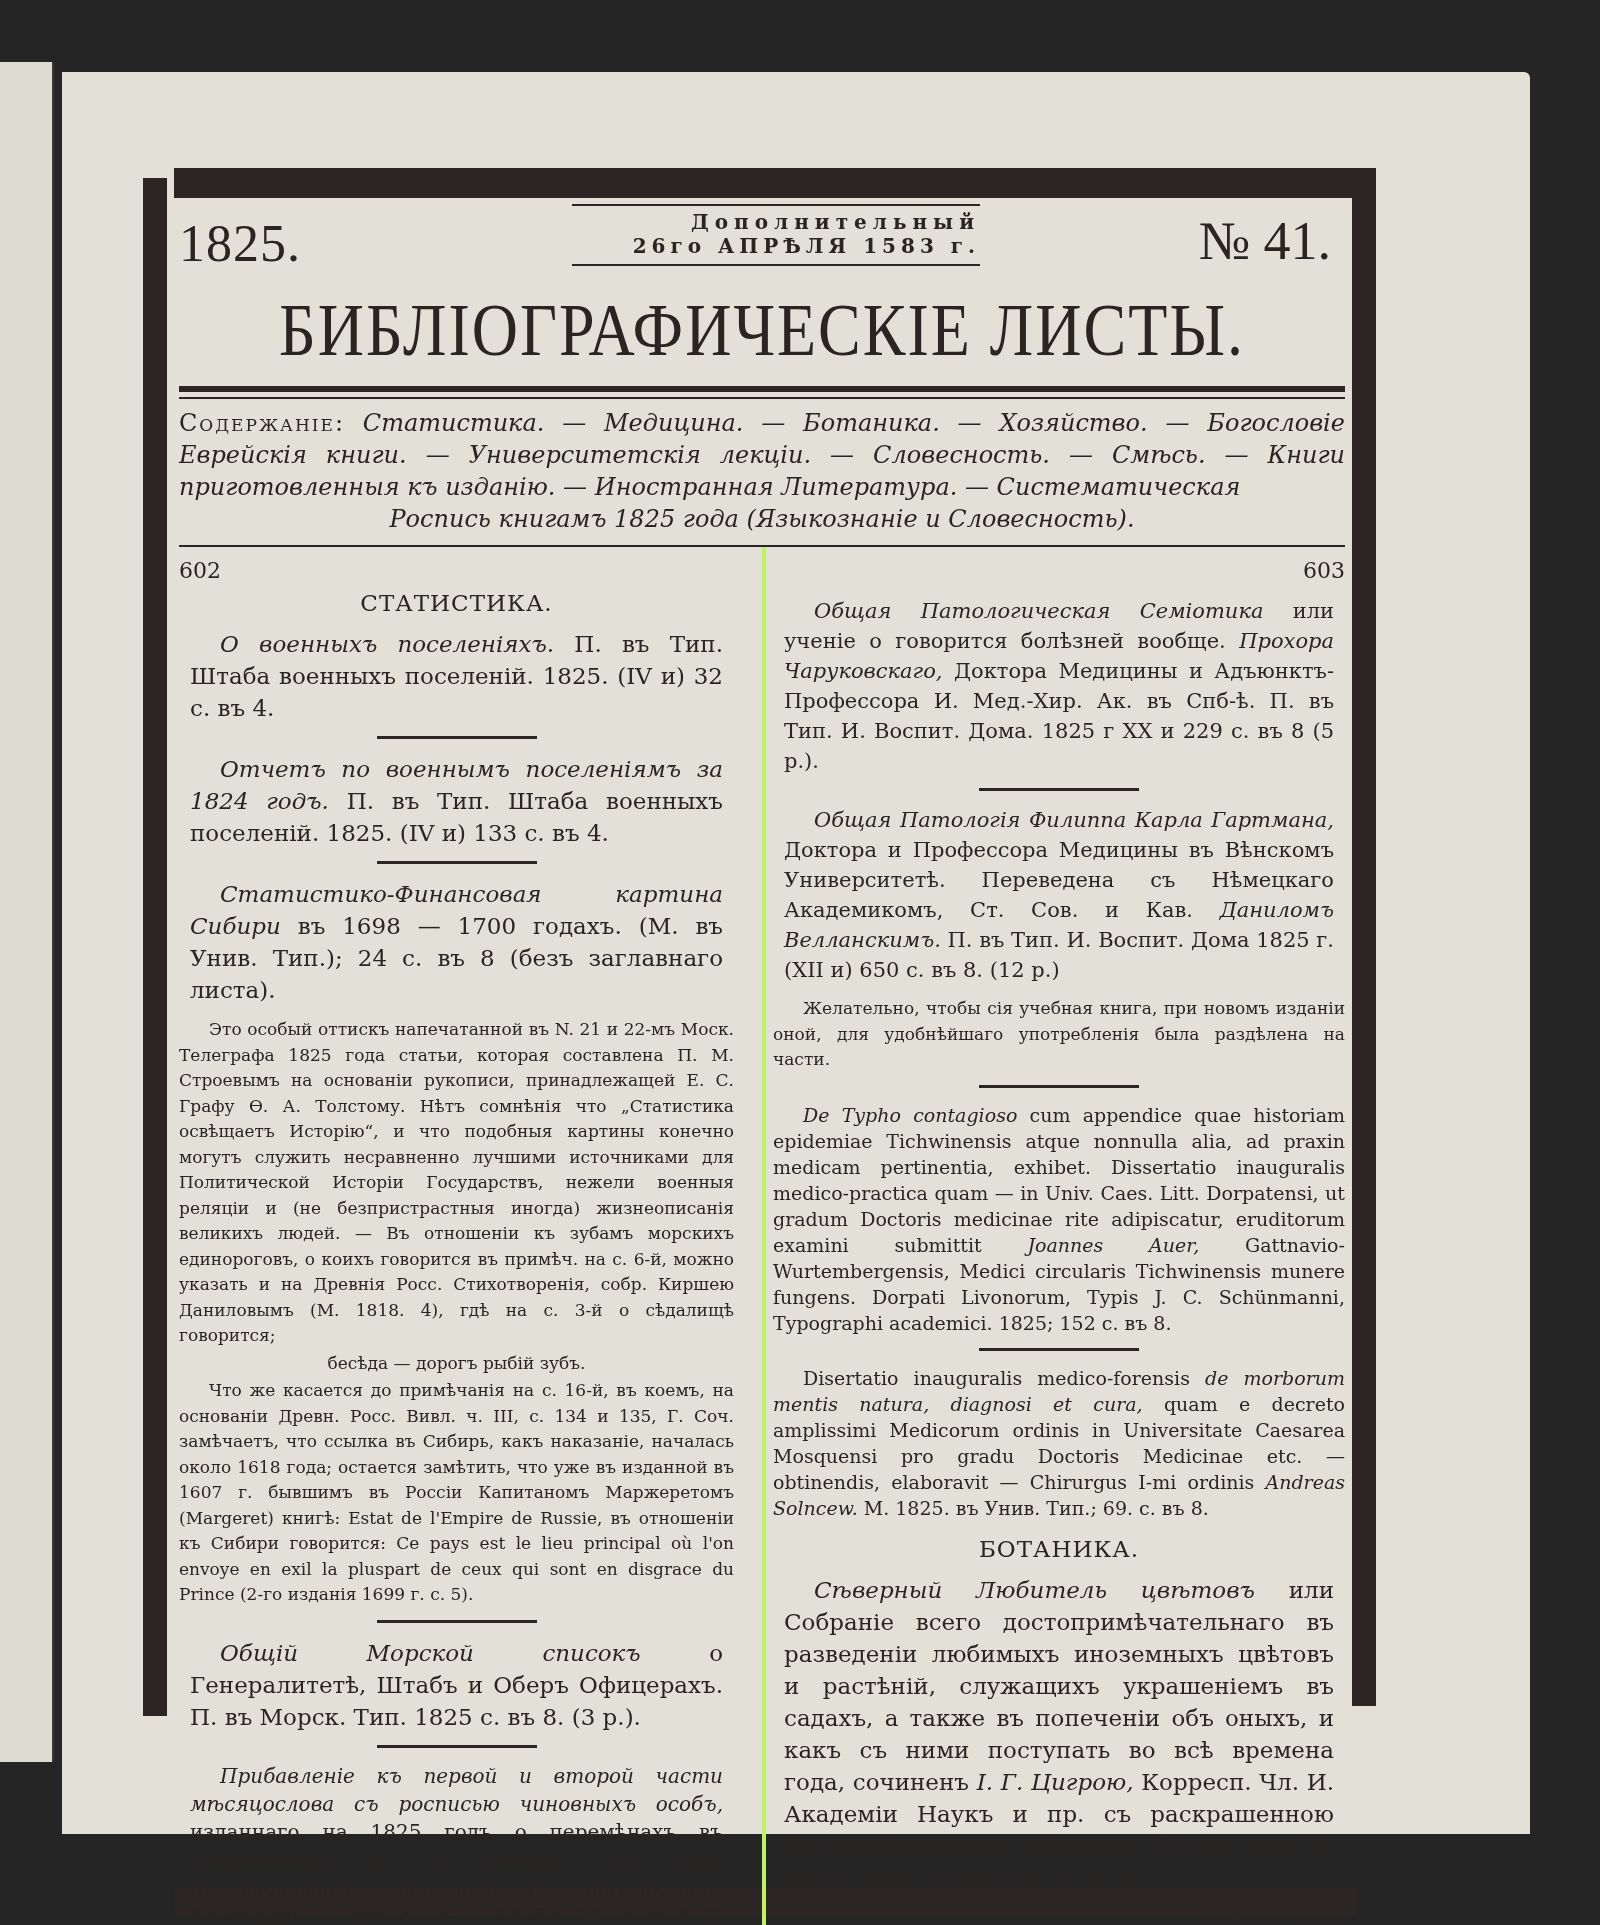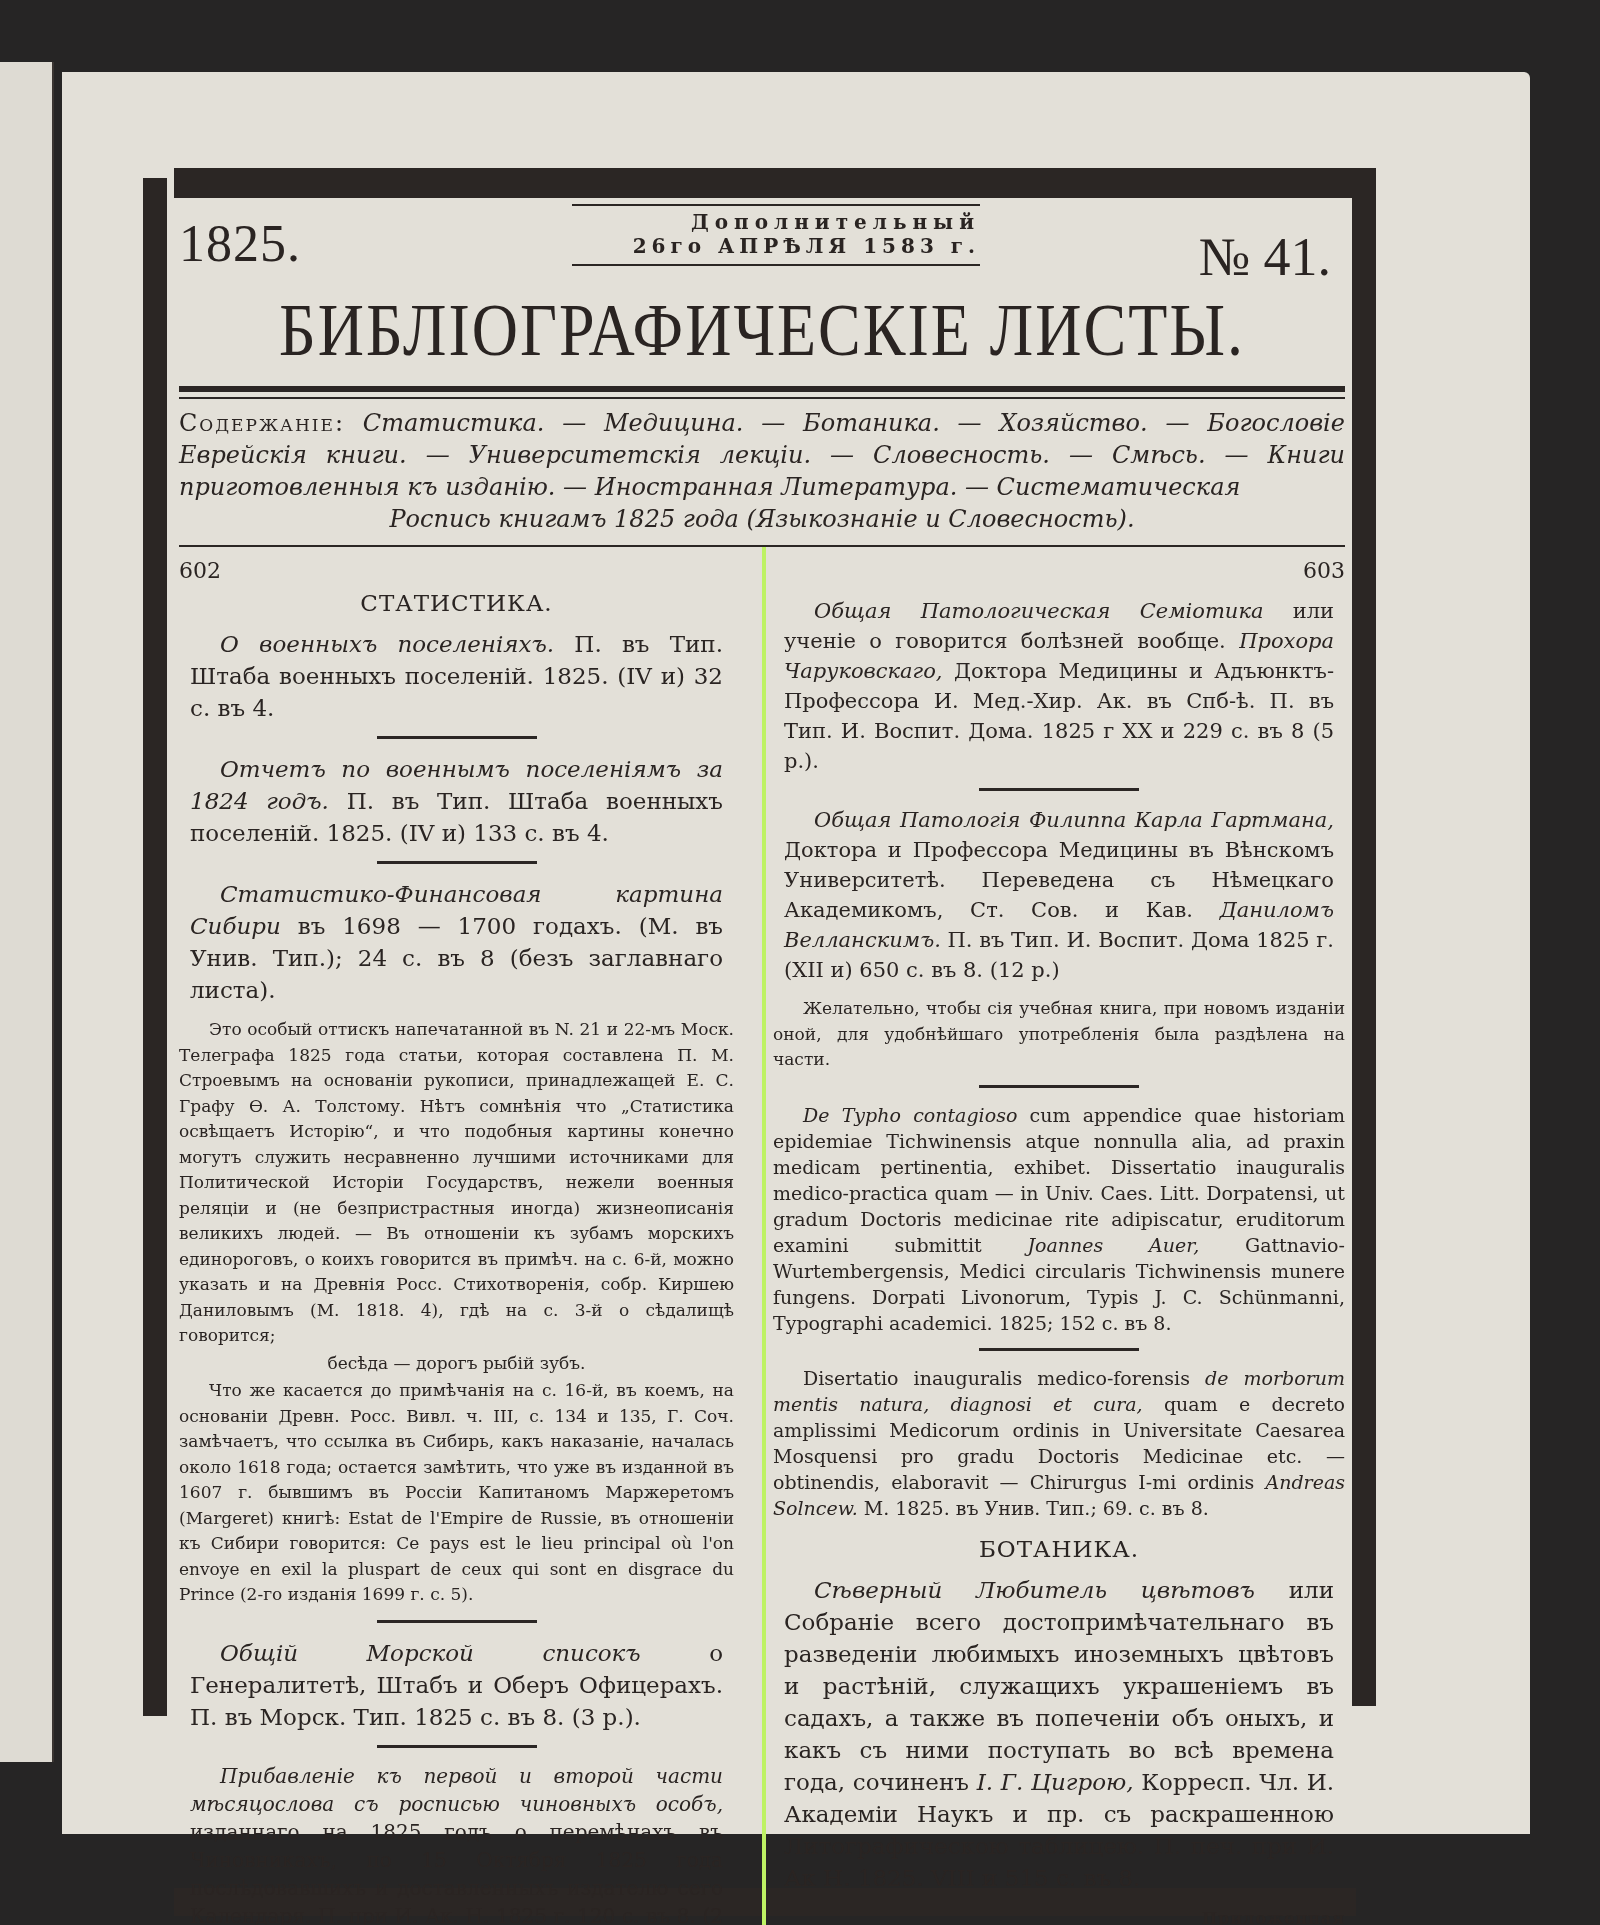--- a/index.html
+++ b/index.html
@@ -23,21 +23,21 @@
   }
   .bar-top { position: absolute; left: 31px; top: 0; width: 1182px; height: 30px; background: #2b2624; }
   .bar-left { position: absolute; left: 0; top: 10px; width: 24px; height: 1538px; background: #2b2624; }
   .bar-right { position: absolute; right: 0; top: 0; width: 24px; height: 1538px; background: #2b2624; }
   .bar-bottom { position: absolute; left: 31px; bottom: 0; width: 1182px; height: 28px; background: #2b2624; }
 
   .inner { position: absolute; left: 36px; top: 36px; width: 1166px; }
 
   .hdr { position: relative; height: 80px; }
   .year { position: absolute; left: 0; top: 10px; font-size: 52px; font-family: "Liberation Serif", serif; letter-spacing: 1px; }
-  .issue { position: absolute; right: 14px; top: 22px; font-size: 54px; font-family: "Liberation Serif", serif; }
+  .issue { position: absolute; right: 14px; top: 6px; font-size: 54px; font-family: "Liberation Serif", serif; }
   .extra { position: absolute; left: 393px; top: 0; width: 408px; text-align: right;
            border-top: 2px solid #2b2624; border-bottom: 2px solid #2b2624; padding: 4px 0 6px; }
   .extra .l1 { font-size: 20px; letter-spacing: 6px; font-weight: bold; }
   .extra .l2 { font-size: 20px; letter-spacing: 5px; font-weight: bold; }
 
   .title { font-family: "Liberation Serif", serif; font-size: 64px; letter-spacing: 2px; text-align: center;
            transform: scaleY(1.15); margin-top: 10px; }
   .rule-thick { height: 6px; background: #2b2624; margin-top: 18px; }
   .rule-thin { height: 2px; background: #2b2624; margin-top: 5px; }
 

